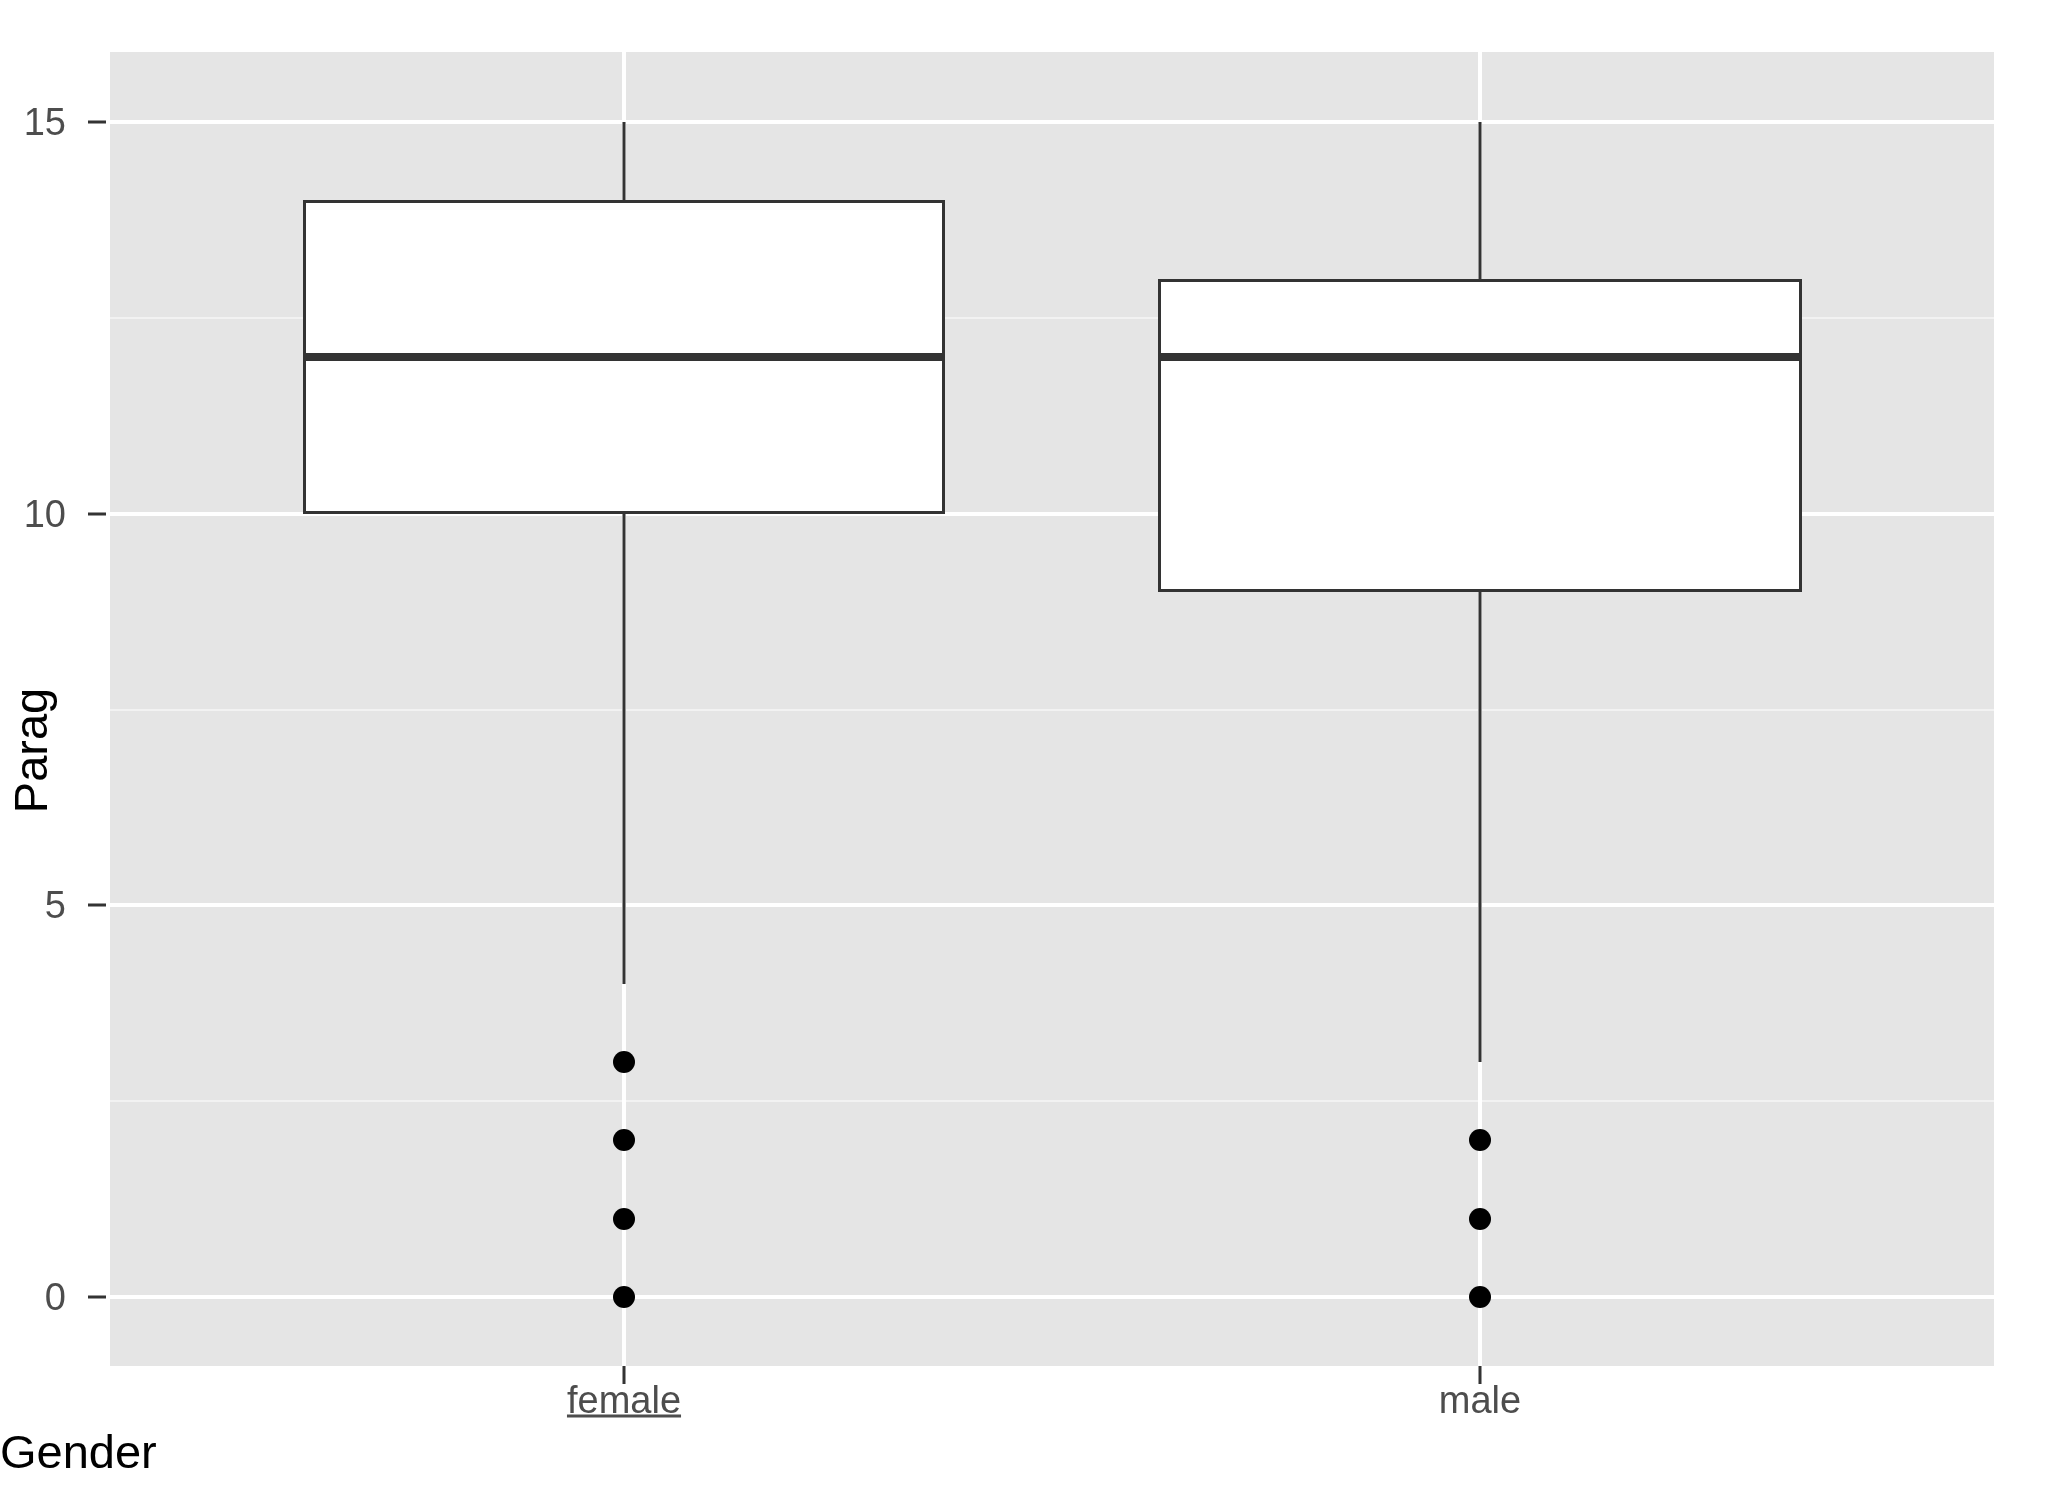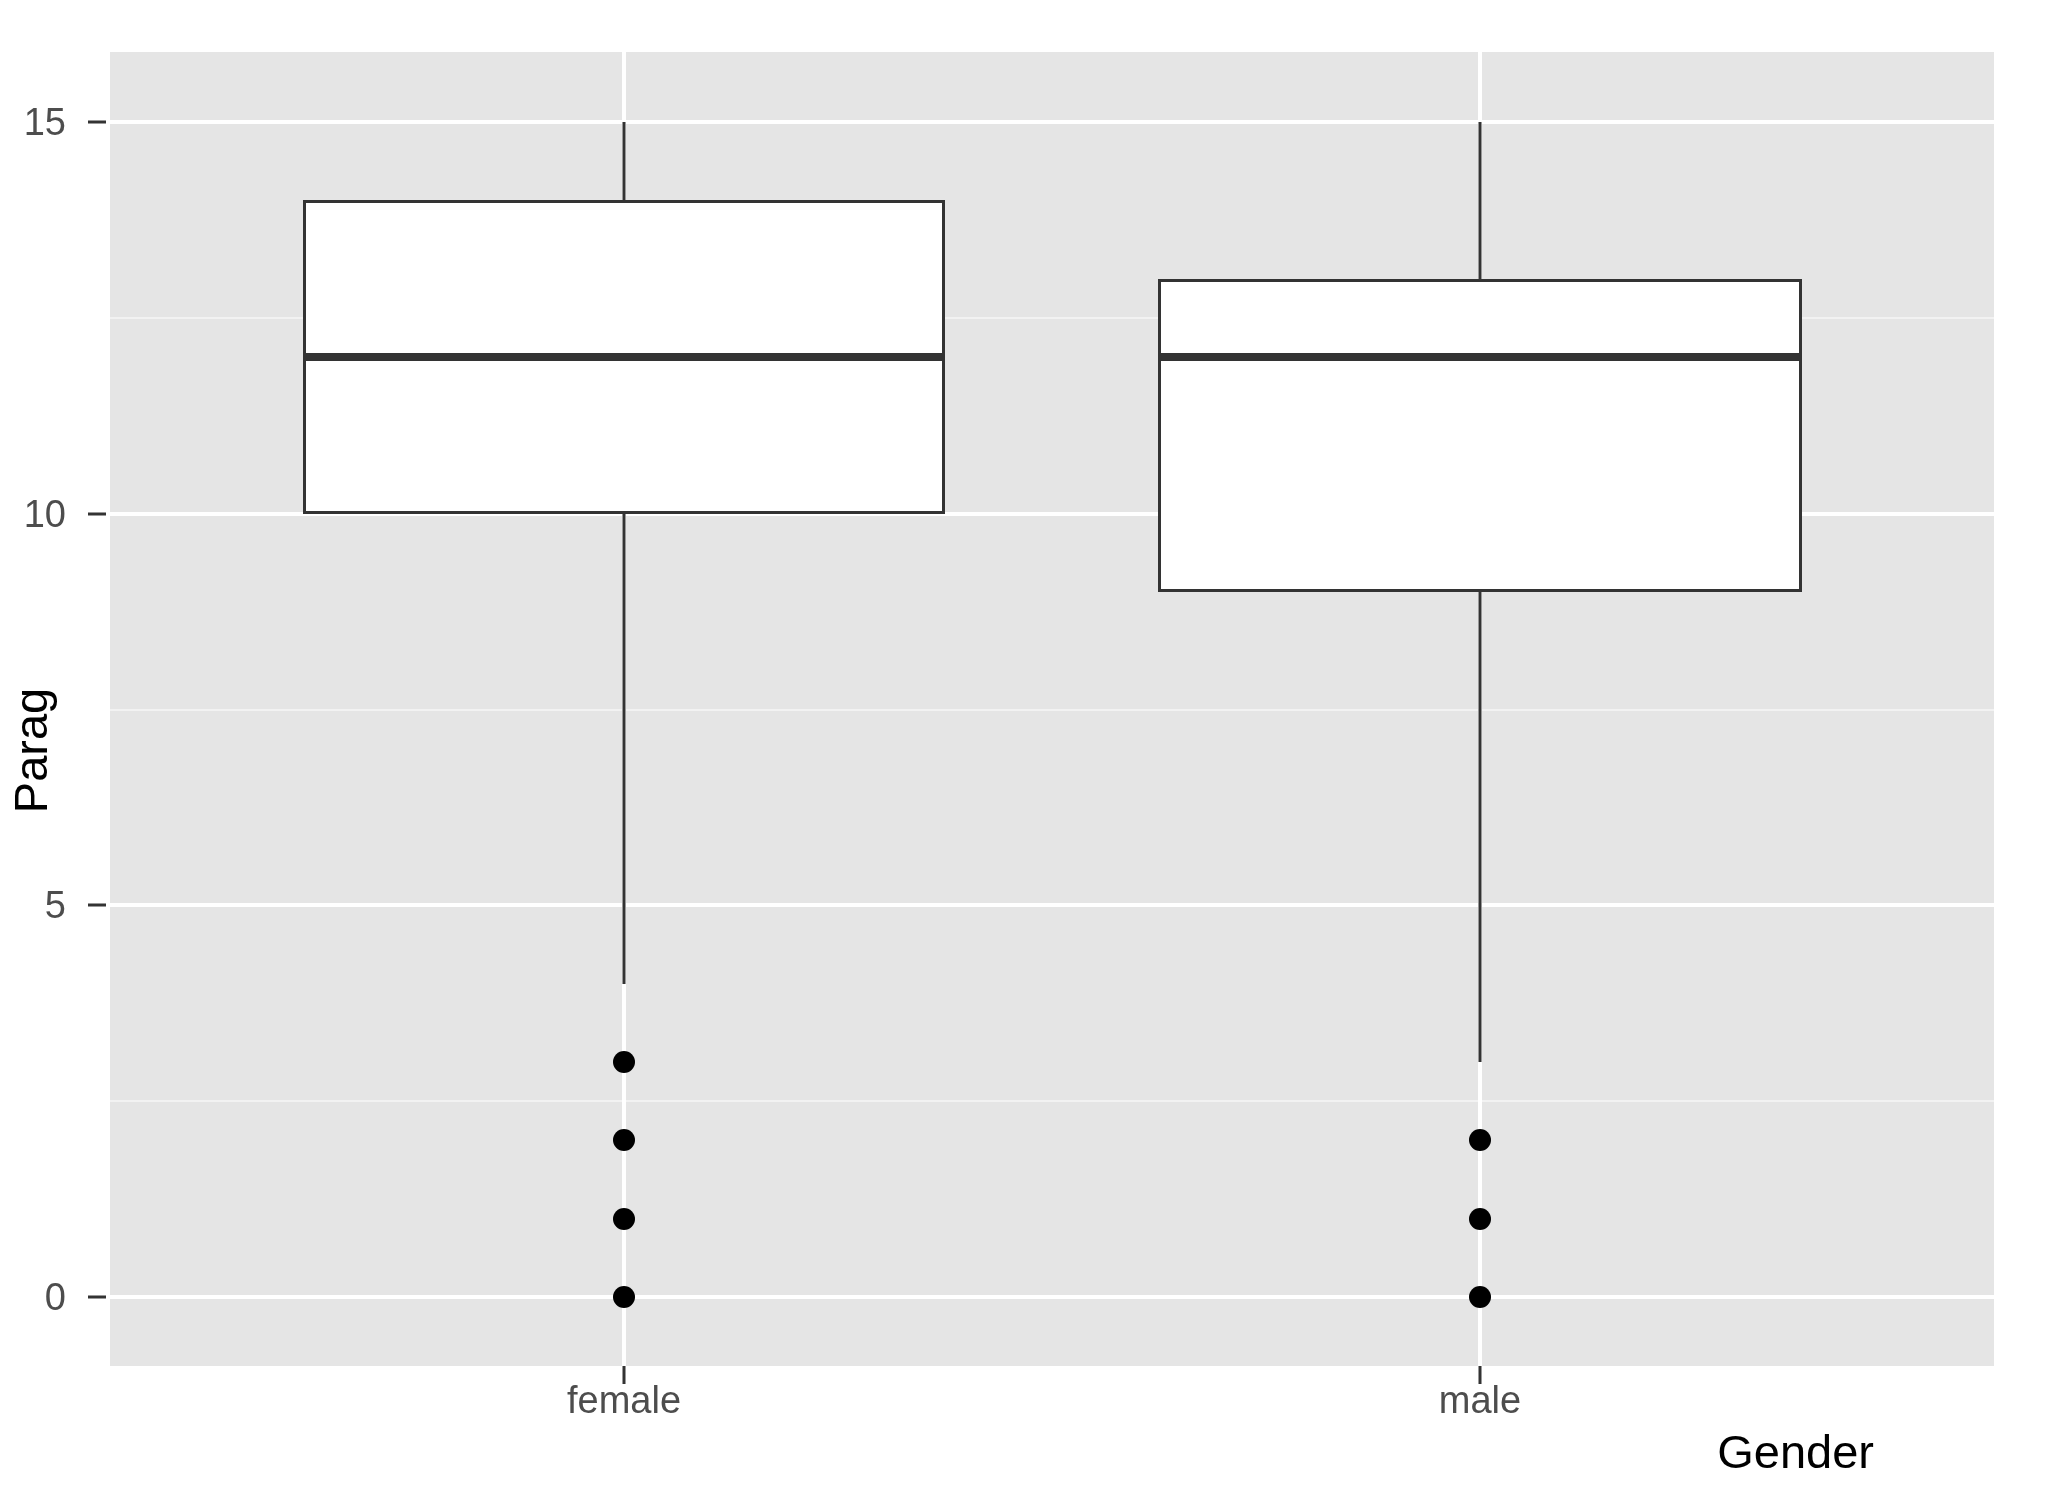--- a/index.html
+++ b/index.html
@@ -51,21 +51,21 @@
     height: 3px;
     background: #333333;
     transform: translateY(-50%);
   }
   
   .x-axis-title {
     position: absolute;
     left: 0;
     width: 1874px;
     top: 1424px;
-    text-align: right;
+    text-align: left;
     font-size: 47px;
     color: #000000;
   }
   .x-tick-label {
     position: absolute;
     top: 1400px;
     transform: translate(-50%, -50%);
     font-size: 38px;
     color: #4d4d4d;
     white-space: nowrap;
@@ -187,21 +187,21 @@
           <div class="box-rect" style="left: 1048px; width: 644px; top: 226.71px; height: 313.32px;"></div>
           <div class="median-line" style="left: 1048px; width: 644px; top: 305.04px;"></div>
           <div class="outlier-point" style="left: 1370px; top: 1088.34px;"></div>
           <div class="outlier-point" style="left: 1370px; top: 1166.67px;"></div>
           <div class="outlier-point" style="left: 1370px; top: 1245px;"></div>
         </div>
       </div>
   </div>
 
   <div id="x-axis">
-      <div class="x-tick-label" style="left: 624px;">female</div>
+      <div class="x-tick-label" style="left: 624px; text-decoration: underline;">female</div>
       <div class="x-tick-mark" style="left: 624px;"></div>
       <div class="x-tick-label" style="left: 1480px; text-align: right;">male</div>
       <div class="x-tick-mark" style="left: 1480px;"></div>
     </div>
 
   <div class="x-axis-title">Gender</div>
 
 </div>
 
 </body></html>

